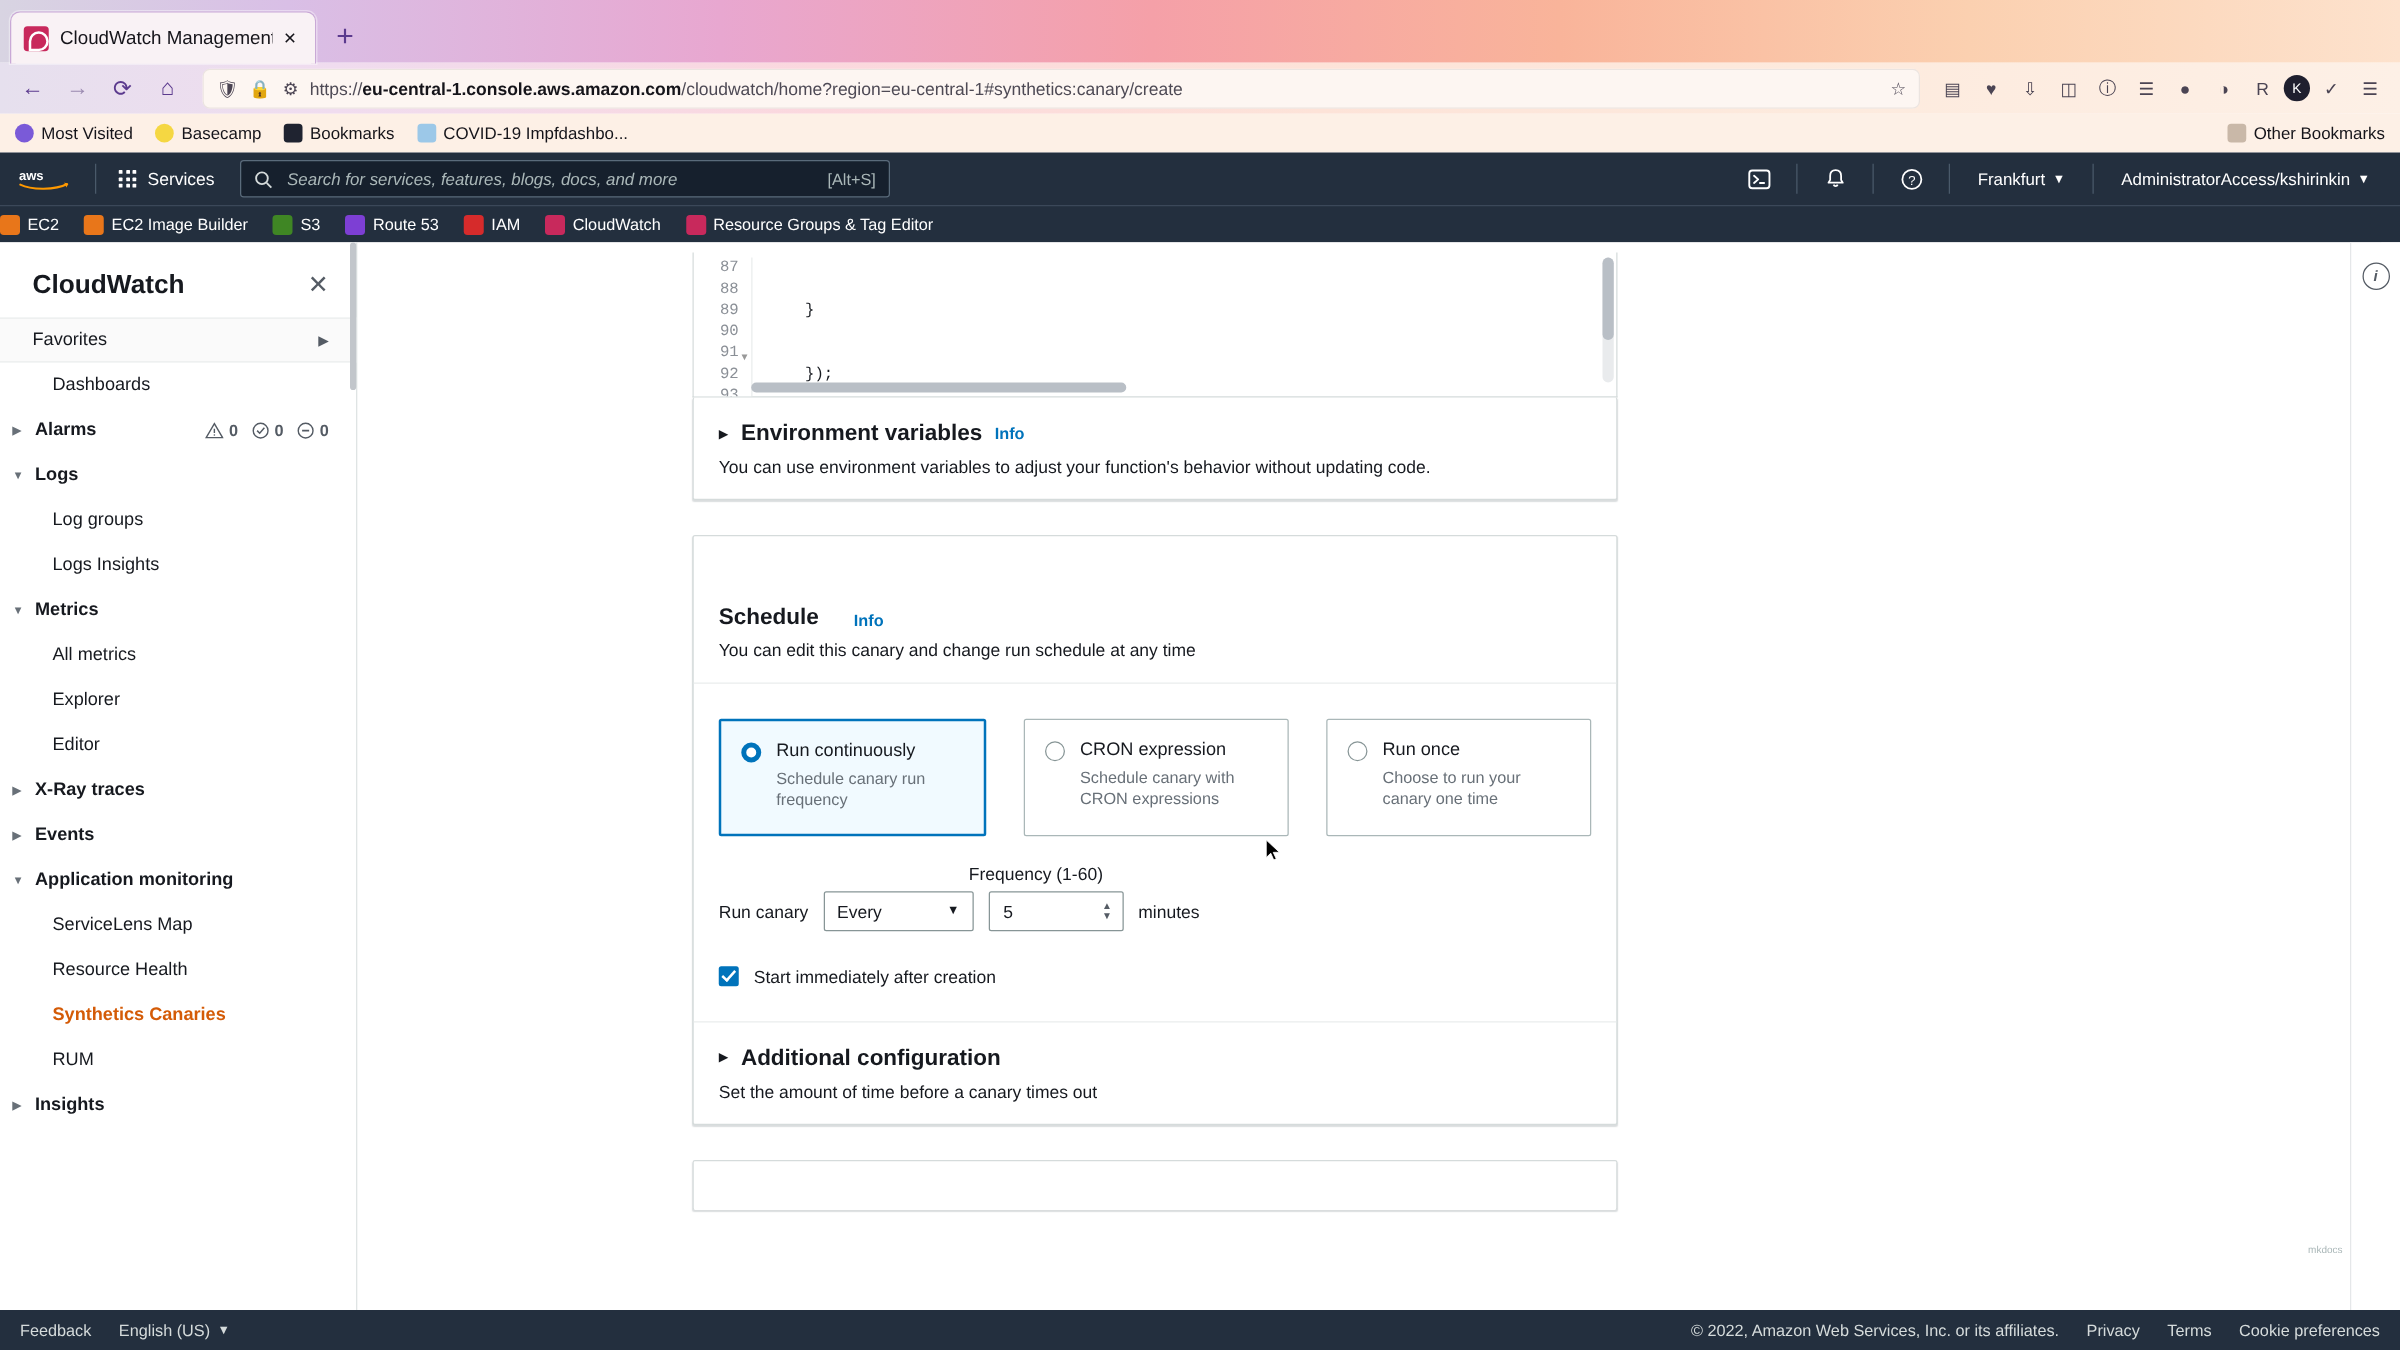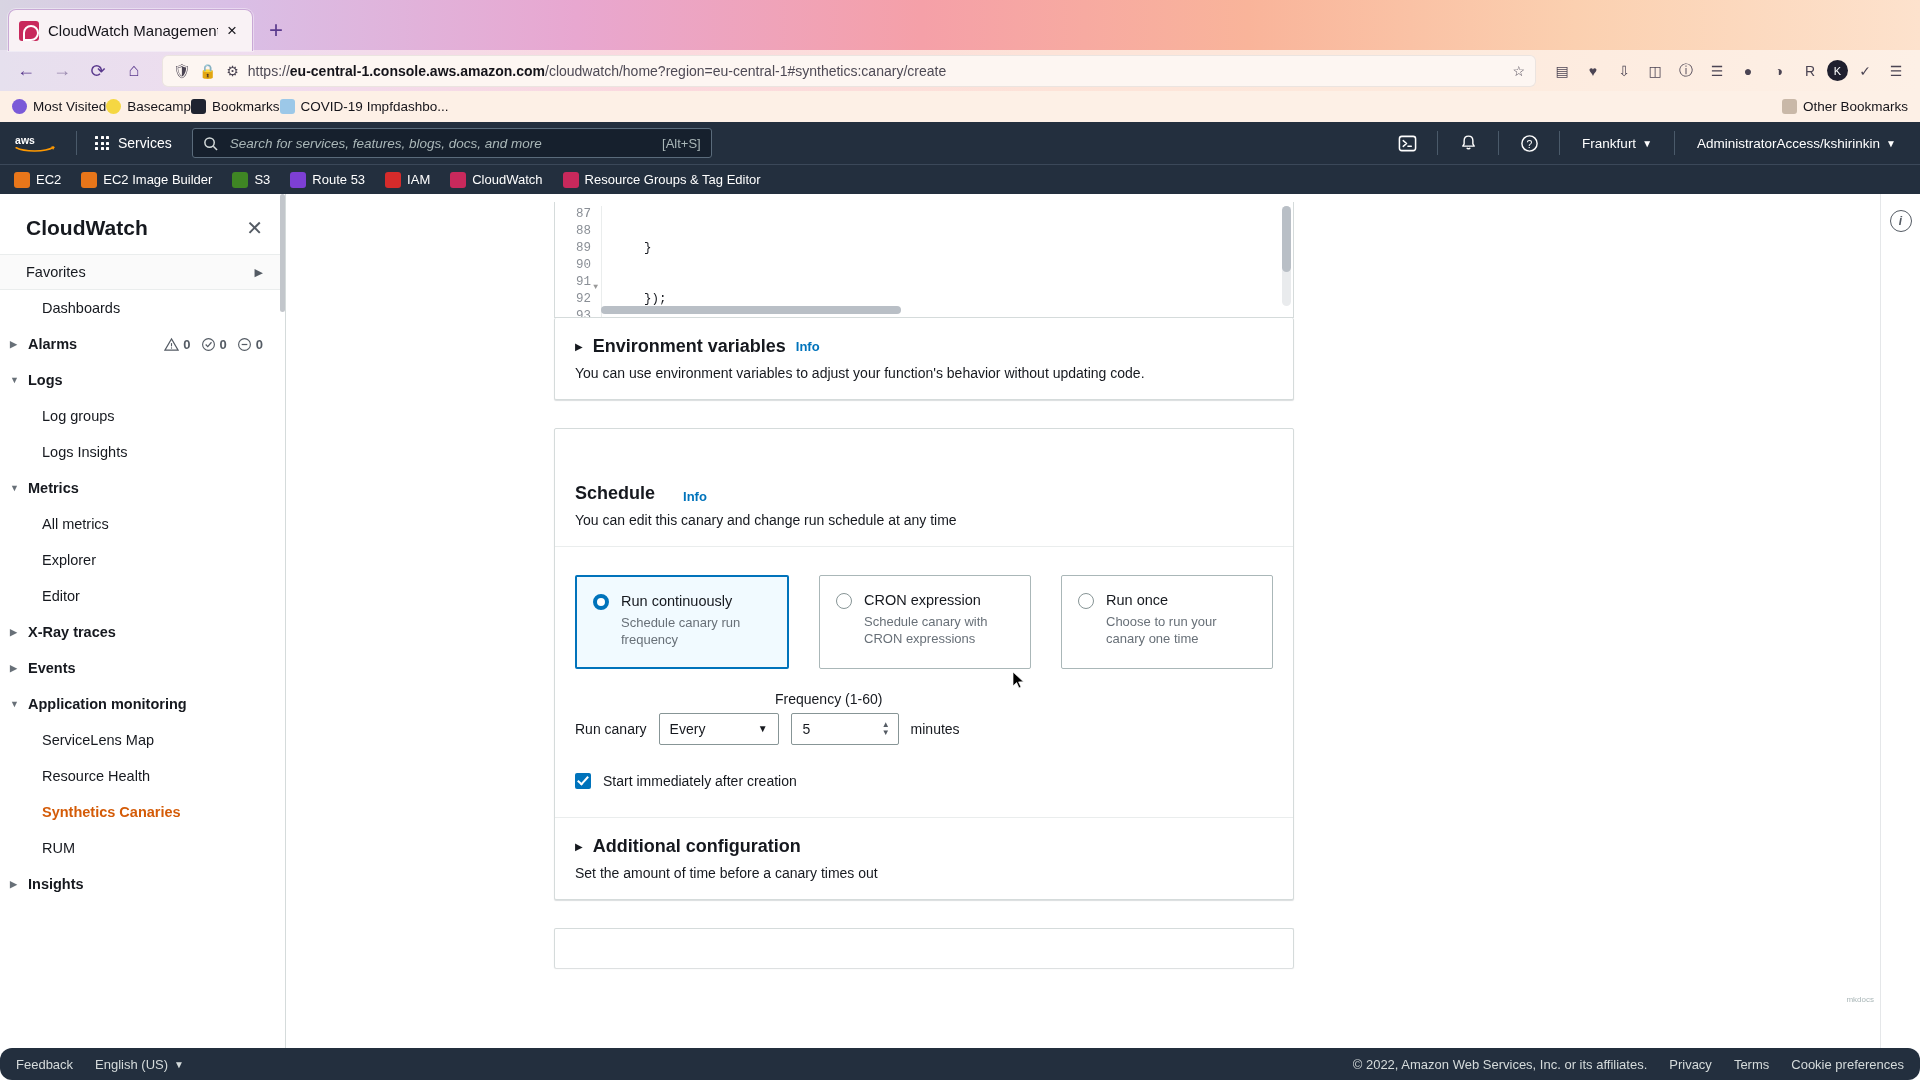--- a/index.html
+++ b/index.html
@@ -61,21 +61,21 @@
   .url-text { flex:1; white-space:nowrap; overflow:hidden; color:#4e4a55; }
   .url-text b { color:#15141a; font-weight:700; }
   .nav-right { display:flex; align-items:center; gap:3px; }
   .nav-ic {
     width:28px; height:28px; display:flex; align-items:center; justify-content:center;
     font-size:14px; color:#4b4453; cursor:pointer; flex:none;
   }
   .nav-ic.av { background:#1f1f2e; color:#fff; border-radius:50%; width:21px; height:21px; font-size:11px; }
 
   .bookmarks {
-    height:31px; display:flex; align-items:center; padding:0 12px;
+    height:31px; display:flex; align-items:center; gap:18px; padding:0 12px;
     background:#fdf0e6; font-size:13.5px; color:#15141a;
   }
   .bm { display:flex; align-items:center; gap:6px; cursor:pointer; white-space:nowrap; }
   .bm-ic { width:15px; height:15px; border-radius:3px; flex:none; display:block; }
   .bookmarks .spacer { flex:1; }
 
   
   .aws-nav {
     height:42px; background:#232f3e; display:flex; align-items:center;
     padding:0 14px; gap:0; color:#fff; font-size:14px;
@@ -101,21 +101,21 @@
     width:36px; height:30px; display:flex; align-items:center; justify-content:center;
     color:#fff; cursor:pointer; flex:none;
   }
   .region-btn, .acct-btn {
     display:flex; align-items:center; gap:6px; padding:5px 10px; cursor:pointer;
     font-size:13.5px; white-space:nowrap;
   }
 
   .aws-fav {
     height:30px; background:#232f3e; border-top:1px solid #3b4859;
-    display:flex; align-items:center; gap:20px; padding:0 14px;
+    display:flex; align-items:center; gap:20px; padding:0 0;
     font-size:13px; color:#fff;
   }
   .fav-item { display:flex; align-items:center; gap:6px; cursor:pointer; white-space:nowrap; }
   .fav-ic { width:16px; height:16px; border-radius:3px; flex:none; }
 
   
   .page { display:flex; height:calc(1080px - 50px - 41px - 31px - 42px - 30px - 32px); background:#fff; }
 
   
   .sidebar { width:286px; flex:none; background:#fff; border-right:1px solid #d5dbdb; padding-top:6px; position:relative; }
@@ -215,21 +215,21 @@
   .right-rail { position:absolute; right:0; top:0; width:40px; height:100%; border-left:1px solid #e5e7e9; background:#fff; }
   .rail-ic { margin:16px auto 0 auto; width:22px; height:22px; border:1.5px solid #545b64; border-radius:50%; display:flex; align-items:center; justify-content:center; font-size:12px; color:#545b64; font-style:italic; font-weight:700;}
 
   .cursor { position:absolute; left:727px; top:478px; width:12px; height:18px; pointer-events:none; }
 
   .mkdocs-badge { position:absolute; right:46px; bottom:44px; font-size:8px; color:#aab7b8; }
 
   
   .footer {
     height:32px; background:#232f3e; color:#d5dbdb; font-size:13px;
-    display:flex; align-items:center; padding:0 16px; gap:22px;border-radius:12px;
+    display:flex; align-items:center; padding:0 16px; gap:22px;
   }
   .footer .grow { flex:1; }
   .footer a { color:#d5dbdb; text-decoration:none; cursor:pointer; }
   .lang { display:flex; align-items:center; gap:6px; cursor:pointer; }
 </style>
 </head>
 <body>
 
 <div class="browser-chrome">
 

